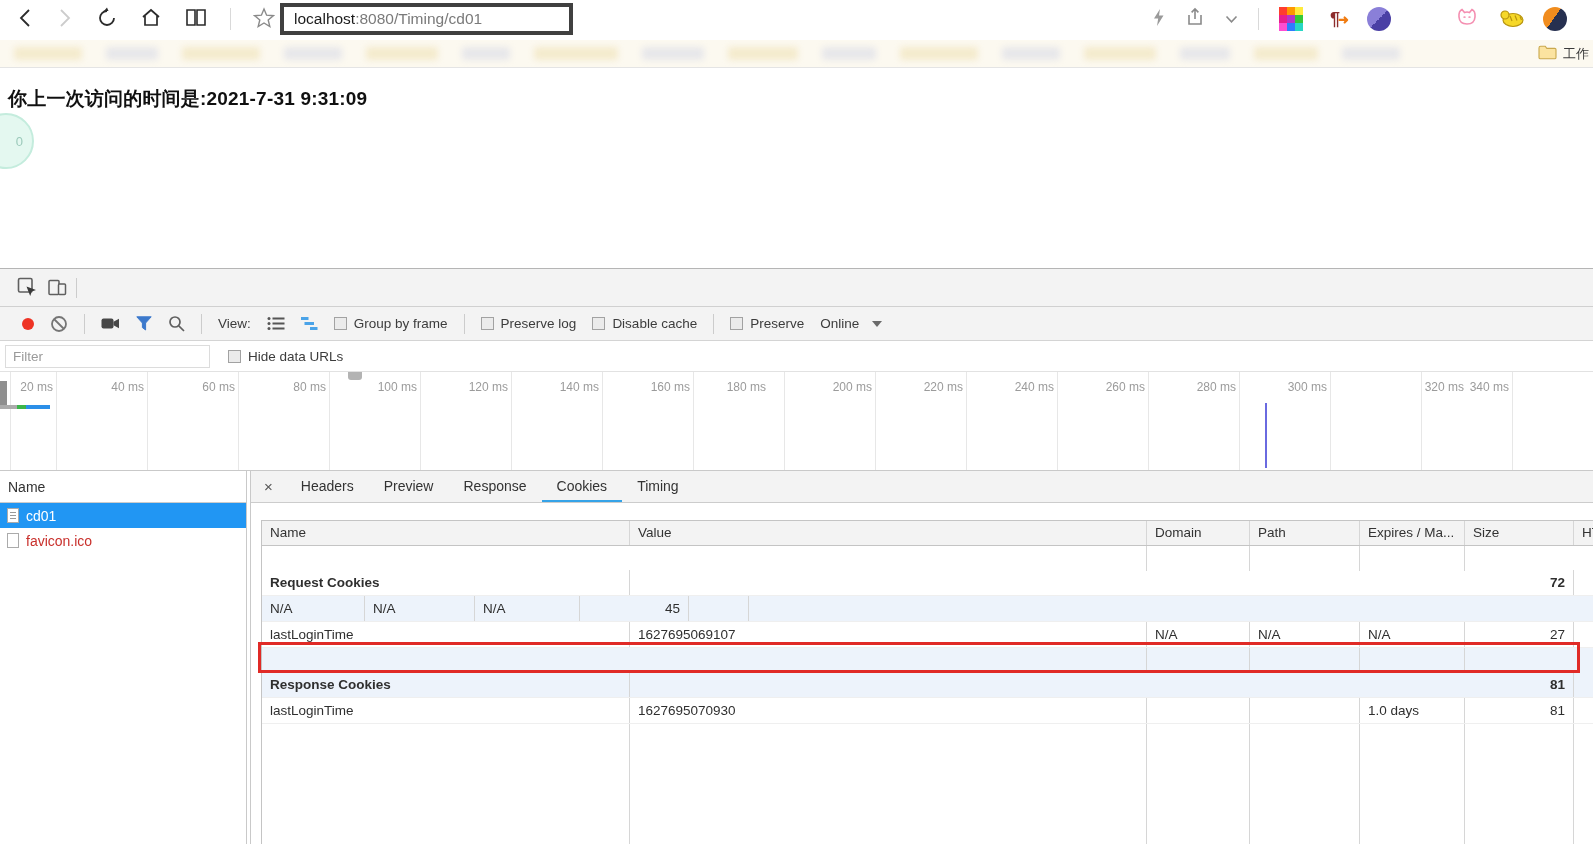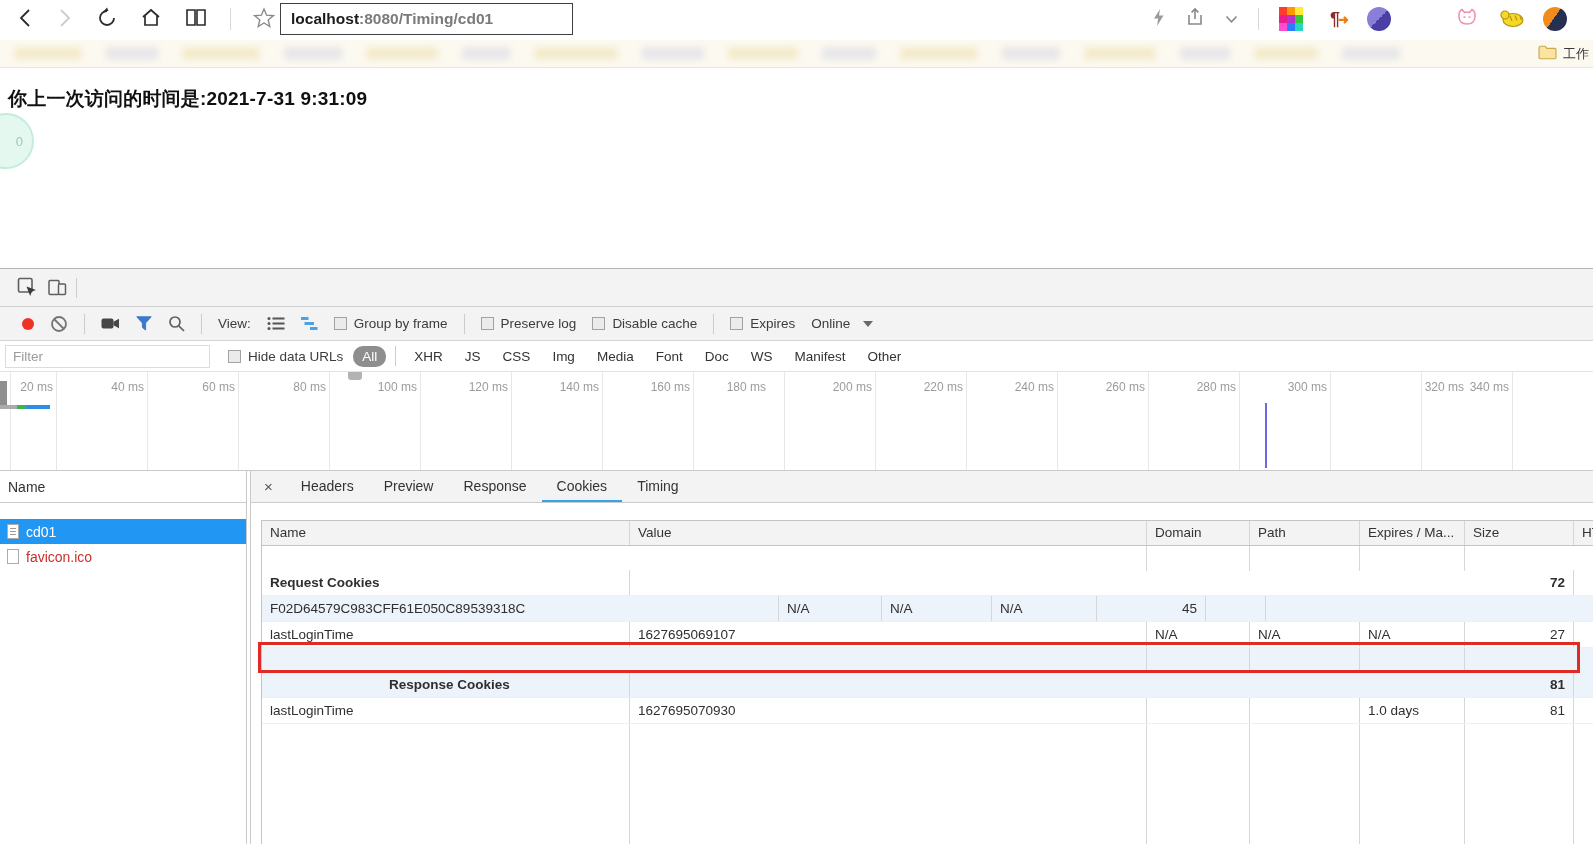--- a/index.html
+++ b/index.html
@@ -6,21 +6,21 @@
   html,body { background:#fff; }
   body { font-family:"Liberation Sans", sans-serif; }
   .screen { position:relative; width:1593px; height:845px; background:#fff; overflow:hidden; }
 
   
   .browser-toolbar { position:absolute; left:0; top:0; width:1593px; height:38px; background:#fff; display:flex; align-items:center; }
   .nav-icons { display:flex; align-items:center; gap:22px; padding-left:16px; }
   .nav-glyph { font-size:21px; color:#2b2b2b; line-height:1; cursor:default; }
   .nav-glyph.disabled { color:#c8c8c8; }
   .vsep-l { width:1px; height:22px; background:#d9d9d9; }
-  .addr-annotation { position:absolute; left:280px; top:3px; width:293px; height:32px; border:1px solid #404040; background:#fff; z-index:5;font-weight:bold; }
+  .addr-annotation { position:absolute; left:280px; top:3px; width:293px; height:32px; border:4px solid #404040; background:#fff; z-index:5; }
   .addr-bar { width:100%; height:100%; display:flex; align-items:center; padding-left:10px; font-size:15.5px; white-space:nowrap; overflow:hidden; }
   .addr-host { color:#1b1b1b; }
   .addr-rest { color:#7a7a7a; }
   .right-icons { position:absolute; left:1152px; top:0; height:38px; display:flex; align-items:center; gap:20px; }
   .ext-icon { width:24px; height:24px; flex:none; position:relative; }
   .ext-grid { display:grid; grid-template-columns:repeat(3,1fr); grid-template-rows:repeat(3,1fr); }
   .ext-grid span { width:100%; height:100%; }
   .ext-round { border-radius:50%; }
   .pilcrow-wrap { font-weight:bold; color:#8d2d2d; font-size:18px; line-height:24px; text-align:center; }
   .pilcrow-arrow { position:absolute; right:-2px; bottom:-1px; color:#f07c12; font-size:13px; font-weight:bold; }
@@ -74,21 +74,21 @@
   .ov-bar .s1 { width:17px; background:#ababab; }
   .ov-bar .s2 { width:9px; background:#3bb54a; }
   .ov-bar .s3 { width:24px; background:#2b8fe8; }
   .ov-eventline { position:absolute; left:1265px; top:31px; bottom:2px; width:2px; background:#6a6ae0; }
 
   .dt-bottom { display:flex; height:373px; }
   .req-panel { width:247px; flex:none; border-right:1px solid #c9c9c9; background:#fff; }
   .split-gap { width:3px; flex:none; background:#fff; }
   .req-header { height:32px; line-height:32px; padding-left:8px; border-bottom:1px solid #ccc; font-size:14px; color:#333; background:#fff; }
   .req-row { height:25px; display:flex; align-items:center; gap:7px; padding-left:7px; font-size:14px; color:#333; }
-  .req-row.selected { background:#2196f3; color:#fff;margin-top:16px; }
+  .req-row.selected { background:#2196f3; color:#fff; }
   .req-row.failed { color:#c9302c; }
   .file-icon { width:12px; height:15px; background:#fff; border:1px solid #ababab; flex:none; position:relative; }
   .file-icon.doc::before { content:""; position:absolute; left:2px; right:2px; top:3px; height:9px;
     background:repeating-linear-gradient(to bottom, #9a9a9a 0 1px, transparent 1px 3px); }
 
   .detail-pane { flex:1; border-left:1px solid #c9c9c9; display:flex; flex-direction:column; overflow:hidden; background:#fff; }
   .detail-tabs { height:32px; flex:none; background:#f3f3f3; border-bottom:1px solid #ccc; display:flex; align-items:center; font-size:14px; color:#333; }
   .detail-close { padding:0 13px; font-size:15px; color:#565656; }
   .detail-tab { padding:0 15px; height:100%; display:flex; align-items:center; border-bottom:2px solid transparent; }
   .detail-tab.active { border-bottom-color:#35a3e8; }
@@ -317,48 +317,34 @@
         <span class="checkbox"></span>
         <span class="toolbar-label">Preserve log</span>
       </span>
       <span class="cb-group">
         <span class="checkbox"></span>
         <span class="toolbar-label">Disable cache</span>
       </span>
       <span class="vsep"></span>
       <span class="cb-group">
         <span class="checkbox"></span>
-        <span class="toolbar-label">Expires</span>
+        <span class="toolbar-label">Preserve</span>
       </span>
       <span class="cb-group">
         <span class="toolbar-label">Online</span>
         <span class="dd-caret"></span>
       </span>
     </div>
 
     <div class="dt-filterrow">
       <input class="filter-input" type="text" placeholder="Filter" style="">
       <span class="cb-group" style="margin-left:8px;">
         <span class="checkbox"></span>
         <span class="toolbar-label">Hide data URLs</span>
       </span>
-      <div class="filter-pills" id="filter-pills">
-          <div class="pill active">All</div>
-          <span class="vsep"></span>
-          <div class="pill">XHR</div>
-          <div class="pill">JS</div>
-          <div class="pill">CSS</div>
-          <div class="pill">Img</div>
-          <div class="pill">Media</div>
-          <div class="pill">Font</div>
-          <div class="pill">Doc</div>
-          <div class="pill">WS</div>
-          <div class="pill">Manifest</div>
-          <div class="pill">Other</div>
-        </div>
     </div>
 
     <div class="dt-overview">
       <div id="ruler-ticks">
           <span class="ov-tick" style="left: 57px;">20 ms</span>
           <span class="ov-tick" style="left: 148px;">40 ms</span>
           <span class="ov-tick" style="left: 239px;">60 ms</span>
           <span class="ov-tick" style="left: 330px;">80 ms</span>
           <span class="ov-tick" style="left: 421px;">100 ms</span>
           <span class="ov-tick" style="left: 512px;">120 ms</span>
@@ -425,38 +411,37 @@
                 <div class="ck-row group">
                   <div class="ck-cell c-name" style="width: 368px;">Request Cookies</div>
                   <div class="ck-cell" style="width: 517px;"></div>
                   <div class="ck-cell" style="width: 103px;"></div>
                   <div class="ck-cell" style="width: 110px;"></div>
                   <div class="ck-cell" style="width: 105px;"></div>
                   <div class="ck-cell c-size" style="width: 109px;">72</div>
                   <div class="ck-cell" style="width: 60px;"></div>
                 </div>
                 <div class="ck-row alt">
-                  <div class="ck-cell" style="width: 517px;">F02D64579C983CFF61E050C89539318C</div>
                   <div class="ck-cell" style="width: 103px;">N/A</div>
                   <div class="ck-cell" style="width: 110px;">N/A</div>
                   <div class="ck-cell" style="width: 105px;">N/A</div>
                   <div class="ck-cell c-size" style="width: 109px;">45</div>
                   <div class="ck-cell" style="width: 60px;"></div>
                 </div>
                 <div class="ck-row">
                   <div class="ck-cell c-name" style="width: 368px;">lastLoginTime</div>
                   <div class="ck-cell" style="width: 517px;">1627695069107</div>
                   <div class="ck-cell" style="width: 103px;">N/A</div>
                   <div class="ck-cell" style="width: 110px;">N/A</div>
                   <div class="ck-cell" style="width: 105px;">N/A</div>
                   <div class="ck-cell c-size" style="width: 109px;">27</div>
                   <div class="ck-cell" style="width: 60px;"></div>
                 </div>
                 <div class="ck-row alt group">
-                  <div class="ck-cell c-name" style="width: 368px; text-align: center;">Response Cookies</div>
+                  <div class="ck-cell c-name" style="width: 368px;">Response Cookies</div>
                   <div class="ck-cell" style="width: 517px;"></div>
                   <div class="ck-cell" style="width: 103px;"></div>
                   <div class="ck-cell" style="width: 110px;"></div>
                   <div class="ck-cell" style="width: 105px;"></div>
                   <div class="ck-cell c-size" style="width: 109px;">81</div>
                   <div class="ck-cell" style="width: 60px;"></div>
                 </div>
                 <div class="ck-row">
                   <div class="ck-cell c-name" style="width: 368px;">lastLoginTime</div>
                   <div class="ck-cell" style="width: 517px;">1627695070930</div>

